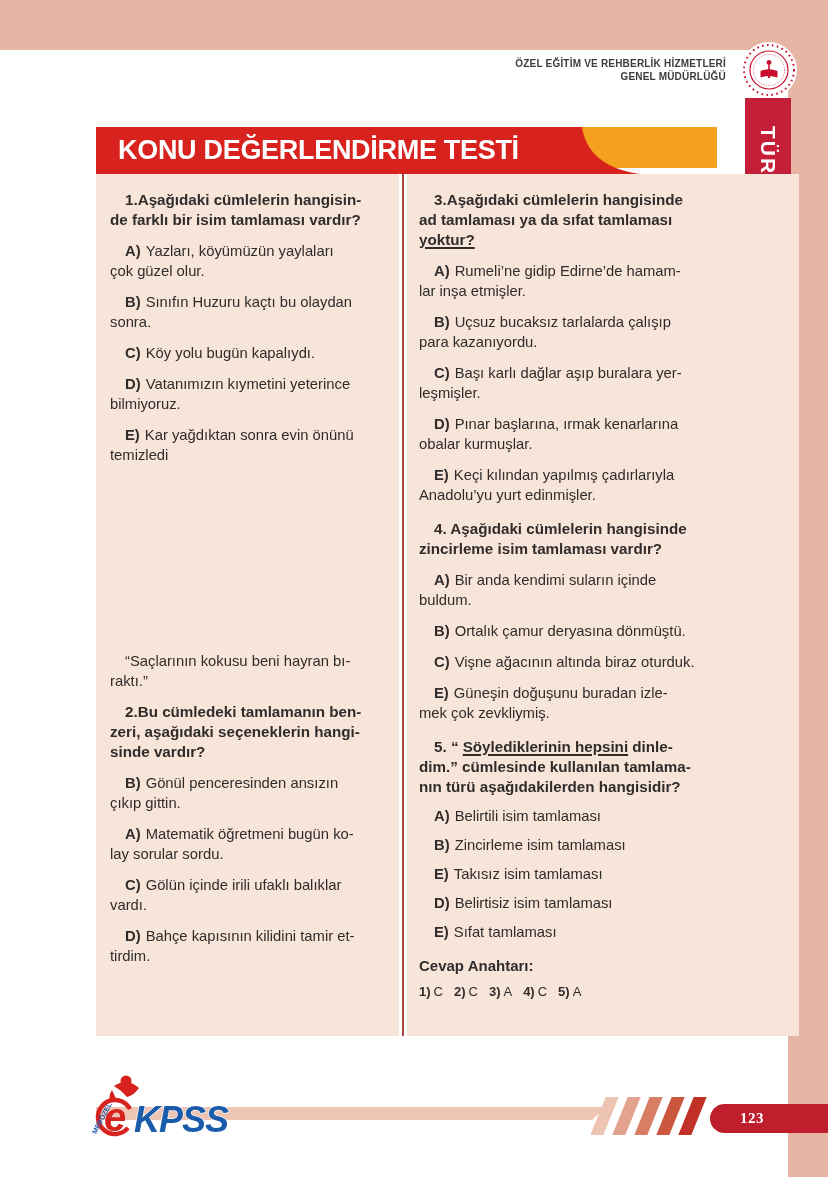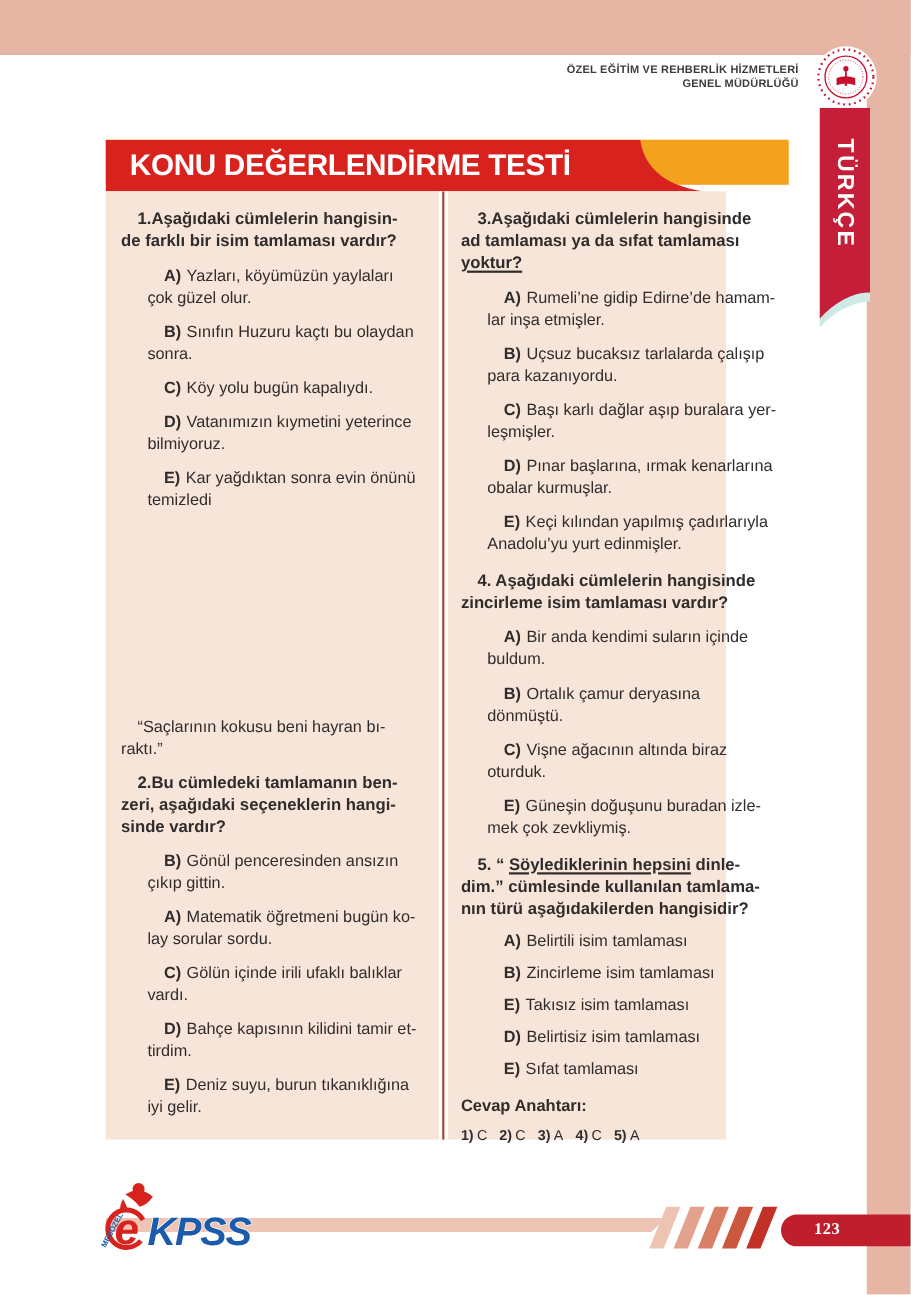--- a/index.html
+++ b/index.html
@@ -24,31 +24,31 @@
                 writing-mode:vertical-rl;text-orientation:mixed;
                 color:#fff;font-weight:bold;font-size:21px;letter-spacing:2px;}
 
   
   .banner{position:absolute;left:96px;top:127px;width:621px;height:41px;background:#f4a11d;}
   .banner svg{position:absolute;inset:0;}
   .banner-title{position:absolute;left:22px;top:0;line-height:47px;color:#fff;
                 font-weight:bold;font-size:27px;letter-spacing:-.3px;z-index:2;}
 
   
-  .content-box{position:absolute;left:96px;top:174px;width:564px;height:862px;background:#f8e5da;}
+  .content-box{position:absolute;left:96px;top:174px;width:703px;height:862px;background:#f8e5da;}
   .divider{position:absolute;left:303px;top:0;bottom:0;width:8px;background:#ffffff;}
   .divider::after{content:"";position:absolute;left:3px;top:0;bottom:0;width:2px;background:#a8453a;}
   .col{position:absolute;top:0;bottom:0;}
   .col.left{left:0;width:303px;padding:16px 12px 0 14px;box-sizing:border-box;}
   .col.right{left:311px;width:310px;padding:16px 10px 0 12px;box-sizing:border-box;}
 
   p{margin:0;}
   .stem,.opt,.quote,.key-label,.key-row{white-space:pre-line;line-height:20px;}
   .stem{font-weight:bold;font-size:15.2px;text-indent:15px;}
-  .opt{font-size:14.8px;text-indent:15px;margin-top:11px;margin-left:24px;}
+  .opt{font-size:14.8px;text-indent:15px;margin-top:11px;}
   .opt b{margin-right:5px;}
   .opt.tight{margin-top:9px;}
   .quote{font-size:14.8px;text-indent:15px;margin-top:186px;}
   .mt11{margin-top:11px;}
   .mt14{margin-top:14px;}
   .u{text-decoration:underline;text-decoration-thickness:1.5px;text-underline-offset:2px;}
   .key-label{font-weight:bold;font-size:15px;margin-top:14px;}
   .key-row{font-size:13px;margin-top:6px;}
   .key-row b{margin-right:3px;}
   .key-row .ans{margin-right:11px;}
@@ -124,22 +124,20 @@
 zeri, aşağıdaki seçeneklerin hangi-
 sinde vardır?</span></p>
       <p class="opt"><b>B)</b><span>Gönül penceresinden ansızın
 çıkıp gittin.</span></p>
       <p class="opt"><b>A)</b><span>Matematik öğretmeni bugün ko-
 lay sorular sordu.</span></p>
       <p class="opt"><b>C)</b><span>Gölün içinde irili ufaklı balıklar
 vardı.</span></p>
       <p class="opt"><b>D)</b><span>Bahçe kapısının kilidini tamir et-
 tirdim.</span></p>
-      <p class="opt"><b>E)</b><span>Deniz suyu, burun tıkanıklığına
-iyi gelir.</span></p>
     </div>
 
     <div class="col right">
       <p class="stem"><span>3.Aşağıdaki cümlelerin hangisinde
 ad tamlaması ya da sıfat tamlaması
 </span><span class="u">yoktur?</span></p>
       <p class="opt"><b>A)</b><span>Rumeli’ne gidip Edirne’de hamam-
 lar inşa etmişler.</span></p>
       <p class="opt"><b>B)</b><span>Uçsuz bucaksız tarlalarda çalışıp
 para kazanıyordu.</span></p>

